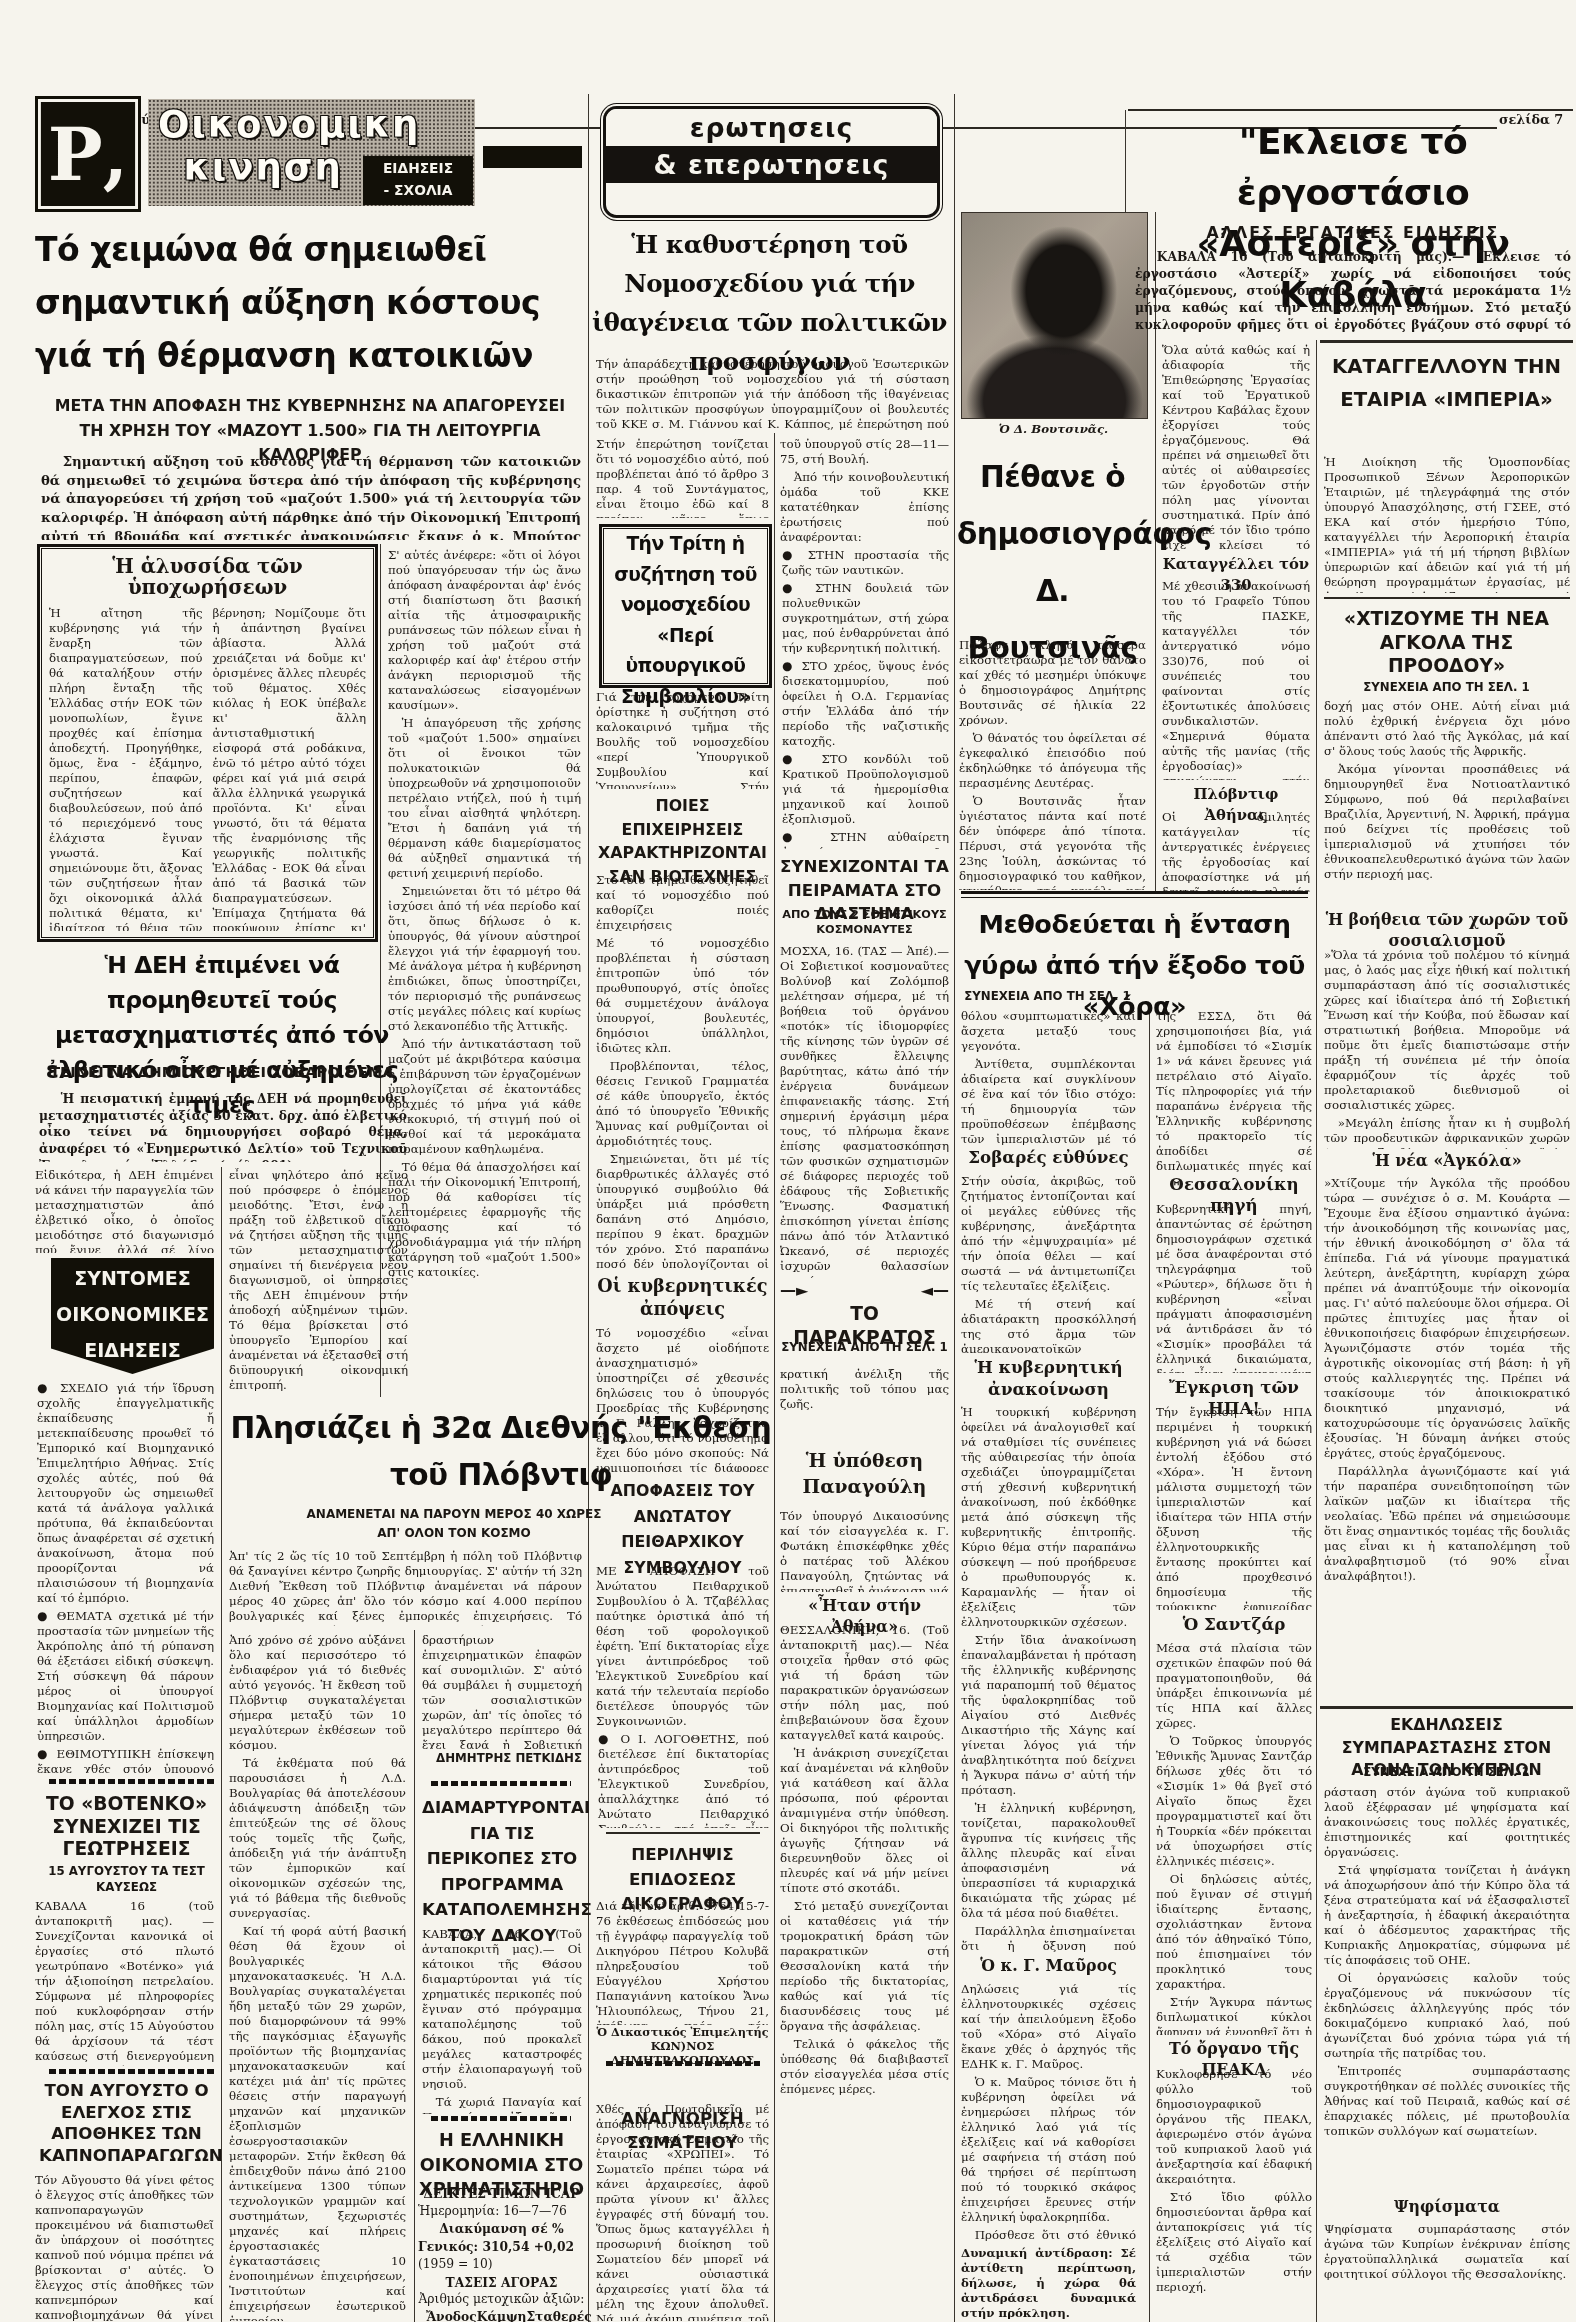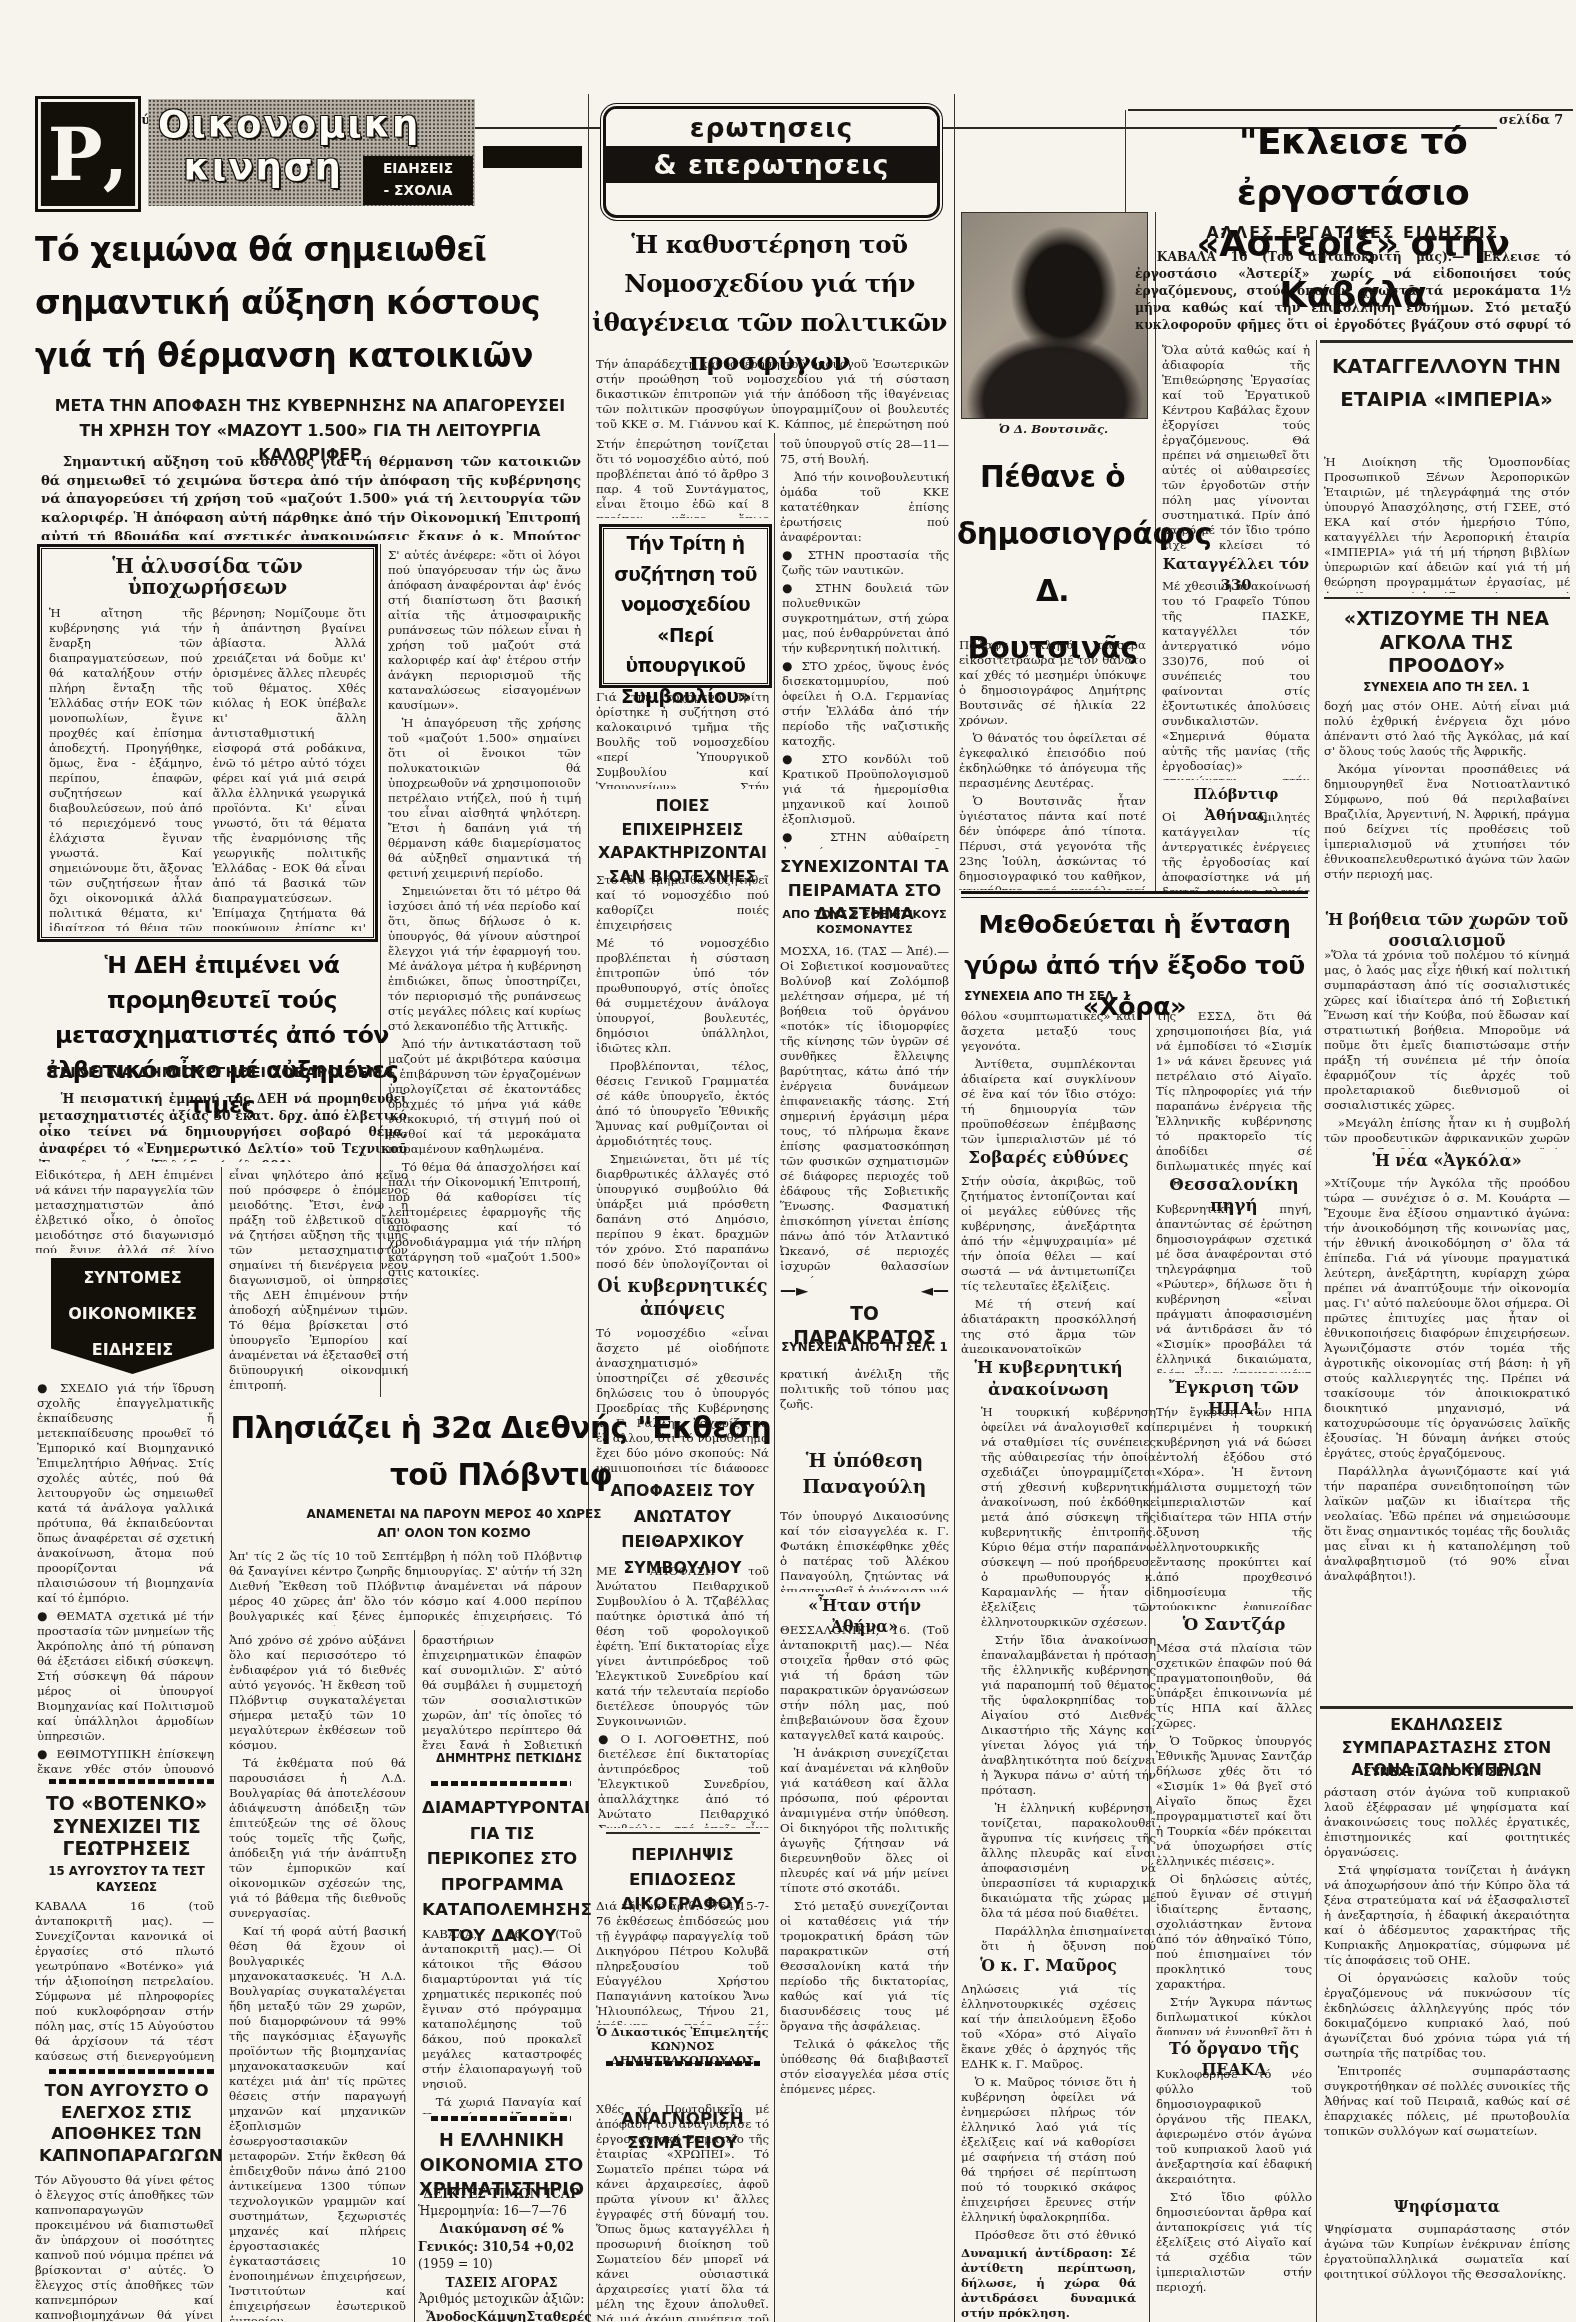--- a/index.html
+++ b/index.html
@@ -114,21 +114,21 @@
   <div class="abs lede" style="left:39px;top:1091px;width:368px;height:71px;font-size:12.3px;line-height:16.7px;">
     <p>Ἡ πεισματική ἐμμονή τῆς ΔΕΗ νά προμηθευθεῖ μετασχηματιστές ἀξίας 30 ἑκατ. δρχ. ἀπό ἐλβετικό οἶκο τείνει νά δημιουργήσει σοβαρό θέμα, ἀναφέρει τό «Ἐνημερωτικό Δελτίο» τοῦ Τεχνικοῦ Ἐπιμελητηρίου Ἑλλάδας (φύλ. 901).</p>
   </div>
   <div class="abs body" style="left:35px;top:1168px;width:179px;height:85px;">
       <p class="noind">Εἰδικότερα, ἡ ΔΕΗ ἐπιμένει νά κάνει τήν παραγγελία τῶν μετασχηματιστῶν ἀπό ἐλβετικό οἶκο, ὁ ὁποῖος μειοδότησε στό διαγωνισμό πού ἔγινε, ἀλλά σέ λίγο καιρό ζήτησε αὔξηση τιμῶν! Τό ἐπίπεδο, ὅμως, πού διαμορφώνονται οἱ τιμές μετά τή νέα αὔξηση</p>
     </div>
   <div class="abs body" style="left:229px;top:1168px;width:179px;height:227px;">
       <p class="noind">εἶναι ψηλότερο ἀπό κεῖνο πού πρόσφερε ὁ ἑπόμενος μειοδότης. Ἔτσι, ἐνῶ ἡ πράξη τοῦ ἐλβετικοῦ οἴκου νά ζητήσει αὔξηση τῆς τιμῆς τῶν μετασχηματιστῶν σημαίνει τή διενέργεια νέου διαγωνισμοῦ, οἱ ὑπηρεσίες τῆς ΔΕΗ ἐπιμένουν στήν ἀποδοχή αὐξημένων τιμῶν. Τό θέμα βρίσκεται στό ὑπουργεῖο Ἐμπορίου καί ἀναμένεται νά ἐξετασθεῖ στή διϋπουργική οἰκονομική ἐπιτροπή.</p>
     </div>
 
-  <div class="abs blackbadge" style="left:51px;top:1258px;width:163px;height:114px;font-size:16px;line-height:36px;padding-top:2px;clip-path:polygon(0 0,100% 0,100% 78%,50% 100%,0 78%);">
+  <div class="abs blackbadge" style="left:51px;top:1258px;width:163px;height:114px;font-size:19px;line-height:36px;padding-top:2px;clip-path:polygon(0 0,100% 0,100% 78%,50% 100%,0 78%);">
     <div>ΣΥΝΤΟΜΕΣ</div>
     <div>ΟΙΚΟΝΟΜΙΚΕΣ</div>
     <div>ΕΙΔΗΣΕΙΣ</div>
   </div>
   <div class="abs body" style="left:35px;top:1381px;width:179px;height:392px;">
       <p class="bullet noind">● ΣΧΕΔΙΟ γιά τήν ἵδρυση σχολῆς ἐπαγγελματικῆς ἐκπαίδευσης ἤ μετεκπαίδευσης προωθεῖ τό Ἐμπορικό καί Βιομηχανικό Ἐπιμελητήριο Ἀθήνας. Στίς σχολές αὐτές, πού θά λειτουργοῦν ὡς σημειωθεῖ κατά τά ἀνάλογα γαλλικά πρότυπα, θά ἐκπαιδεύονται ὅπως ἀναφέρεται σέ σχετική ἀνακοίνωση, ἄτομα πού προορίζονται νά πλαισιώσουν τή βιομηχανία καί τό ἐμπόριο.</p>
       <p class="bullet">● ΘΕΜΑΤΑ σχετικά μέ τήν προστασία τῶν μνημείων τῆς Ἀκρόπολης ἀπό τή ρύπανση θά ἐξετάσει εἰδική σύσκεψη. Στή σύσκεψη θά πάρουν μέρος οἱ ὑπουργοί Βιομηχανίας καί Πολιτισμοῦ καί ὑπάλληλοι ἁρμοδίων ὑπηρεσιῶν.</p>
       <p class="bullet">● ΕΘΙΜΟΤΥΠΙΚΗ ἐπίσκεψη ἔκανε χθές στόν ὑπουργό Συντονισμοῦ, ὁ νέος πρεσβευτής τῆς Αὐστραλίας στήν Ἀθήνα κ. Λ. Τζόνσον.</p>
     </div>
 
@@ -346,21 +346,21 @@
   <div class="abs body" style="left:961px;top:1009px;width:175px;height:136px;">
       <p class="noind">θόλου «συμπτωματικές» καί ἄσχετα μεταξύ τους γεγονότα.</p>
       <p>Ἀντίθετα, συμπλέκονται ἀδιαίρετα καί συγκλίνουν σέ ἕνα καί τόν ἴδιο στόχο: τή δημιουργία τῶν προϋποθέσεων ἐπέμβασης τῶν ἰμπεριαλιστῶν μέ τό «δικαίωμα» τοῦ «ἐγγυητῆ», γιά τή στερέωση καί προώθηση τῶν θέσεών τους στήν περιοχή καί τήν ἐπιβολή τῶν διαμελιστικῶν τους σχεδίων στήν Κύπρο.</p>
     </div>
   <div class="abs subhead" style="left:961px;top:1147px;width:175px;font-size:16.7px;">Σοβαρές εὐθύνες</div>
   <div class="abs body" style="left:961px;top:1174px;width:175px;height:179px;">
       <p class="noind">Στήν οὐσία, ἀκριβῶς, τοῦ ζητήματος ἐντοπίζονται καί οἱ μεγάλες εὐθύνες τῆς κυβέρνησης, ἀνεξάρτητα ἀπό τήν «ἐμψυχραιμία» μέ τήν ὁποία θέλει — καί σωστά — νά ἀντιμετωπίζει τίς τελευταῖες ἐξελίξεις.</p>
       <p>Μέ τή στενή καί ἀδιατάρακτη προσκόλλησή της στό ἅρμα τῶν ἀμερικανονατοϊκῶν «συμμάχων», πού σφραγίστηκε μέ τήν ὑπογραφή τῆς συμφωνίας - ὑποταγῆς, ἀνοίγει διάπλατα τό δρόμο στίς ὠμές ἰμπεριαλιστικές ἐπιβουλές καί ὁδηγεῖ μέ συνέπεια σέ κινδύνους νά ἐμπλακεῖ ἡ χώρα μας στή δίνη τῶν τυχοδιωκτισμῶν τῶν ΗΠΑ καί τοῦ ΝΑΤΟ στήν περιοχή μας.</p>
     </div>
   <div class="abs subhead" style="left:961px;top:1357px;width:175px;font-size:16.7px;line-height:21.7px;">Ἡ κυβερνητική ἀνακοίνωση</div>
-  <div class="abs body" style="left:961px;top:1405px;width:175px;height:548px;margin-left:20px;">
+  <div class="abs body" style="left:961px;top:1405px;width:175px;height:548px;">
       <p class="noind">Ἡ τουρκική κυβέρνηση ὀφείλει νά ἀναλογισθεῖ καί νά σταθμίσει τίς συνέπειες τῆς αὐθαιρεσίας τήν ὁποία σχεδιάζει ὑπογραμμίζεται στή χθεσινή κυβερνητική ἀνακοίνωση, πού ἐκδόθηκε μετά ἀπό σύσκεψη τῆς κυβερνητικῆς ἐπιτροπῆς. Κύριο θέμα στήν παραπάνω σύσκεψη — πού προήδρευσε ὁ πρωθυπουργός κ. Καραμανλής — ἦταν οἱ ἐξελίξεις τῶν ἑλληνοτουρκικῶν σχέσεων.</p>
       <p>Στήν ἴδια ἀνακοίνωση ἐπαναλαμβάνεται ἡ πρόταση τῆς ἑλληνικῆς κυβέρνησης γιά παραπομπή τοῦ θέματος τῆς ὑφαλοκρηπίδας τοῦ Αἰγαίου στό Διεθνές Δικαστήριο τῆς Χάγης καί γίνεται λόγος γιά τήν ἀναβλητικότητα πού δείχνει ἡ Ἄγκυρα πάνω σ' αὐτή τήν πρόταση.</p>
       <p>Ἡ ἑλληνική κυβέρνηση, τονίζεται, παρακολουθεῖ ἄγρυπνα τίς κινήσεις τῆς ἄλλης πλευρᾶς καί εἶναι ἀποφασισμένη νά ὑπερασπίσει τά κυριαρχικά δικαιώματα τῆς χώρας μέ ὅλα τά μέσα πού διαθέτει.</p>
       <p>Παράλληλα ἐπισημαίνεται ὅτι ἡ ὄξυνση πού ἐπιχειρεῖται δέν ἐξυπηρετεῖ παρά μόνο ξένα συμφέροντα καί ἐκείνους πού ἐπιδιώκουν τή μόνιμη ἔνταση στήν εὐαίσθητη αὐτή περιοχή τῆς Μεσογείου.</p>
     </div>
   <div class="abs subhead" style="left:961px;top:1956px;width:175px;font-size:15.8px;">Ὁ κ. Γ. Μαῦρος</div>
   <div class="abs body" style="left:961px;top:1982px;width:175px;height:260px;">
       <p class="noind">Δηλώσεις γιά τίς ἑλληνοτουρκικές σχέσεις καί τήν ἀπειλούμενη ἔξοδο τοῦ «Χόρα» στό Αἰγαῖο ἔκανε χθές ὁ ἀρχηγός τῆς ΕΔΗΚ κ. Γ. Μαῦρος.</p>
       <p>Ὁ κ. Μαῦρος τόνισε ὅτι ἡ κυβέρνηση ὀφείλει νά ἐνημερώσει πλήρως τόν ἑλληνικό λαό γιά τίς ἐξελίξεις καί νά καθορίσει μέ σαφήνεια τή στάση πού θά τηρήσει σέ περίπτωση πού τό τουρκικό σκάφος ἐπιχειρήσει ἔρευνες στήν ἑλληνική ὑφαλοκρηπίδα.</p>
       <p>Πρόσθεσε ὅτι στό ἐθνικό αὐτό θέμα ἐπιβάλλεται ἑνότητα ὅλων τῶν πολιτικῶν δυνάμεων.</p>

